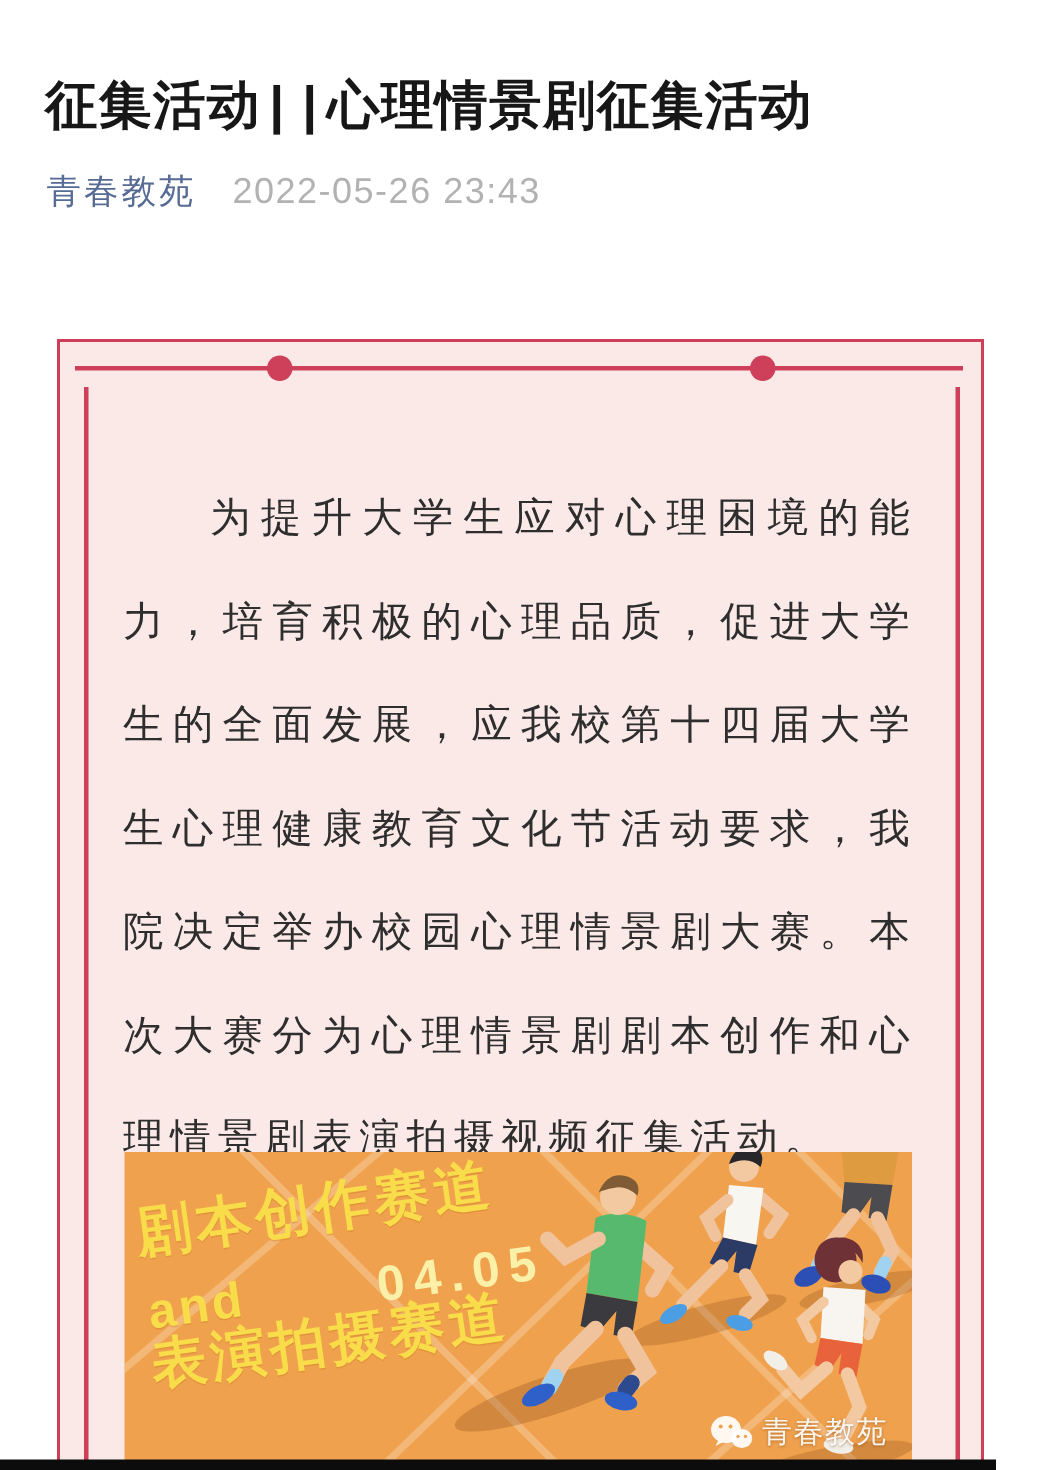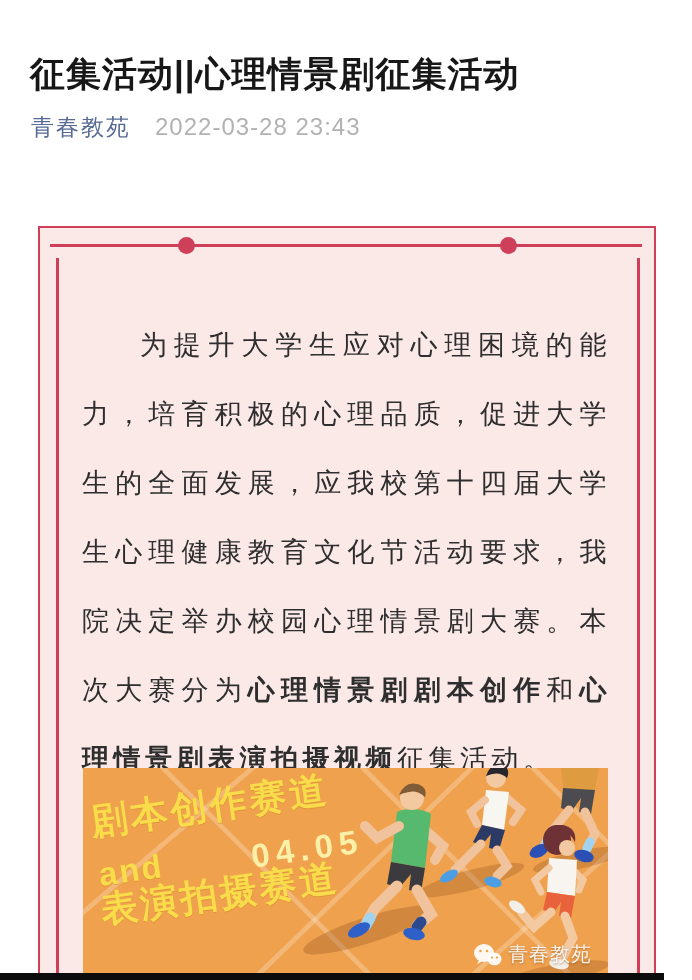--- a/index.html
+++ b/index.html
@@ -3,21 +3,21 @@
 <meta charset="utf-8">
 <style>
   html,body{margin:0;padding:0;background:#ffffff;}
   .frame{
     position:relative;width:692px;height:980px;background:#ffffff;overflow:hidden;
     font-family:"Liberation Sans","DejaVu Sans",sans-serif;
   }
   .page-title{
     position:absolute;left:30px;top:28px;width:640px;
     font-size:35px;font-weight:700;color:var(--title-color,#171717);
-    letter-spacing:1px;line-height:1.3;
+    letter-spacing:1px;line-height:1.3;font-family:Liberation Mono, monospace;
   }
   .byline{
     position:absolute;left:31px;top:112px;display:flex;align-items:baseline;gap:24px;
     font-size:23px;
   }
   .author{color:var(--author-blue,#576B95);letter-spacing:2px;cursor:pointer;}
   .pubdate{color:var(--date-gray,#B2B2B2);letter-spacing:1px;font-size:24px;}
 
   .card{
     position:absolute;left:38px;top:226px;width:618px;height:760px;
@@ -39,21 +39,21 @@
     border-left:3px solid var(--accent-red,#CE4059);
   }
   .vrule-left{left:56px;}
   .vrule-right{left:637px;}
 
   .paragraph{
     position:absolute;left:82px;top:284px;width:529px;
     font-size:27px;color:var(--body-color,#2E2E2E);
     line-height:69px;letter-spacing:4.5px;text-align:justify;text-indent:58px;
   }
-  .paragraph .seg-bold{font-weight:700;margin-top:44px;}
+  .paragraph .seg-bold{font-weight:400;margin-top:44px;}
 
   .banner{
     position:absolute;left:83px;top:768px;width:525px;height:212px;
     background:var(--banner-bg,#EFA14E);overflow:hidden;cursor:pointer;
   }
   .banner svg.illu{position:absolute;left:0;top:0;}
   .track-label{
     position:absolute;color:var(--banner-yellow,#F8DC4A);font-weight:700;
     transform:rotate(-8deg);transform-origin:left center;white-space:nowrap;
     text-shadow:0 1px 0 rgba(200,120,30,.35);
@@ -75,21 +75,21 @@
 </style>
 </head>
 <body>
 
 <div class="frame">
 
   <h1 class="page-title">征集活动||心理情景剧征集活动</h1>
 
   <div class="byline">
     <span class="author">青春教苑</span>
-    <span class="pubdate">2022-03-28 23:43</span>
+    <span class="pubdate">2022-05-26 23:43</span>
   </div>
 
   <div class="card"></div>
   <div class="deco-line"></div>
   <div class="deco-dot dot-left"></div>
   <div class="deco-dot dot-right"></div>
   <div class="vrule vrule-left"></div>
   <div class="vrule vrule-right"></div>
 
   <p class="paragraph"><span>为提升大学生应对心理困境的能力，培育积极的心理品质，促进大学生的全面发展，应我校第十四届大学生心理健康教育文化节活动要求，我院决定举办校园心理情景剧大赛。本次大赛分为</span><span class="seg-bold">心理情景剧剧本创作</span><span>和</span><span class="seg-bold">心理情景剧表演拍摄视频</span><span>征集活动。</span></p>

